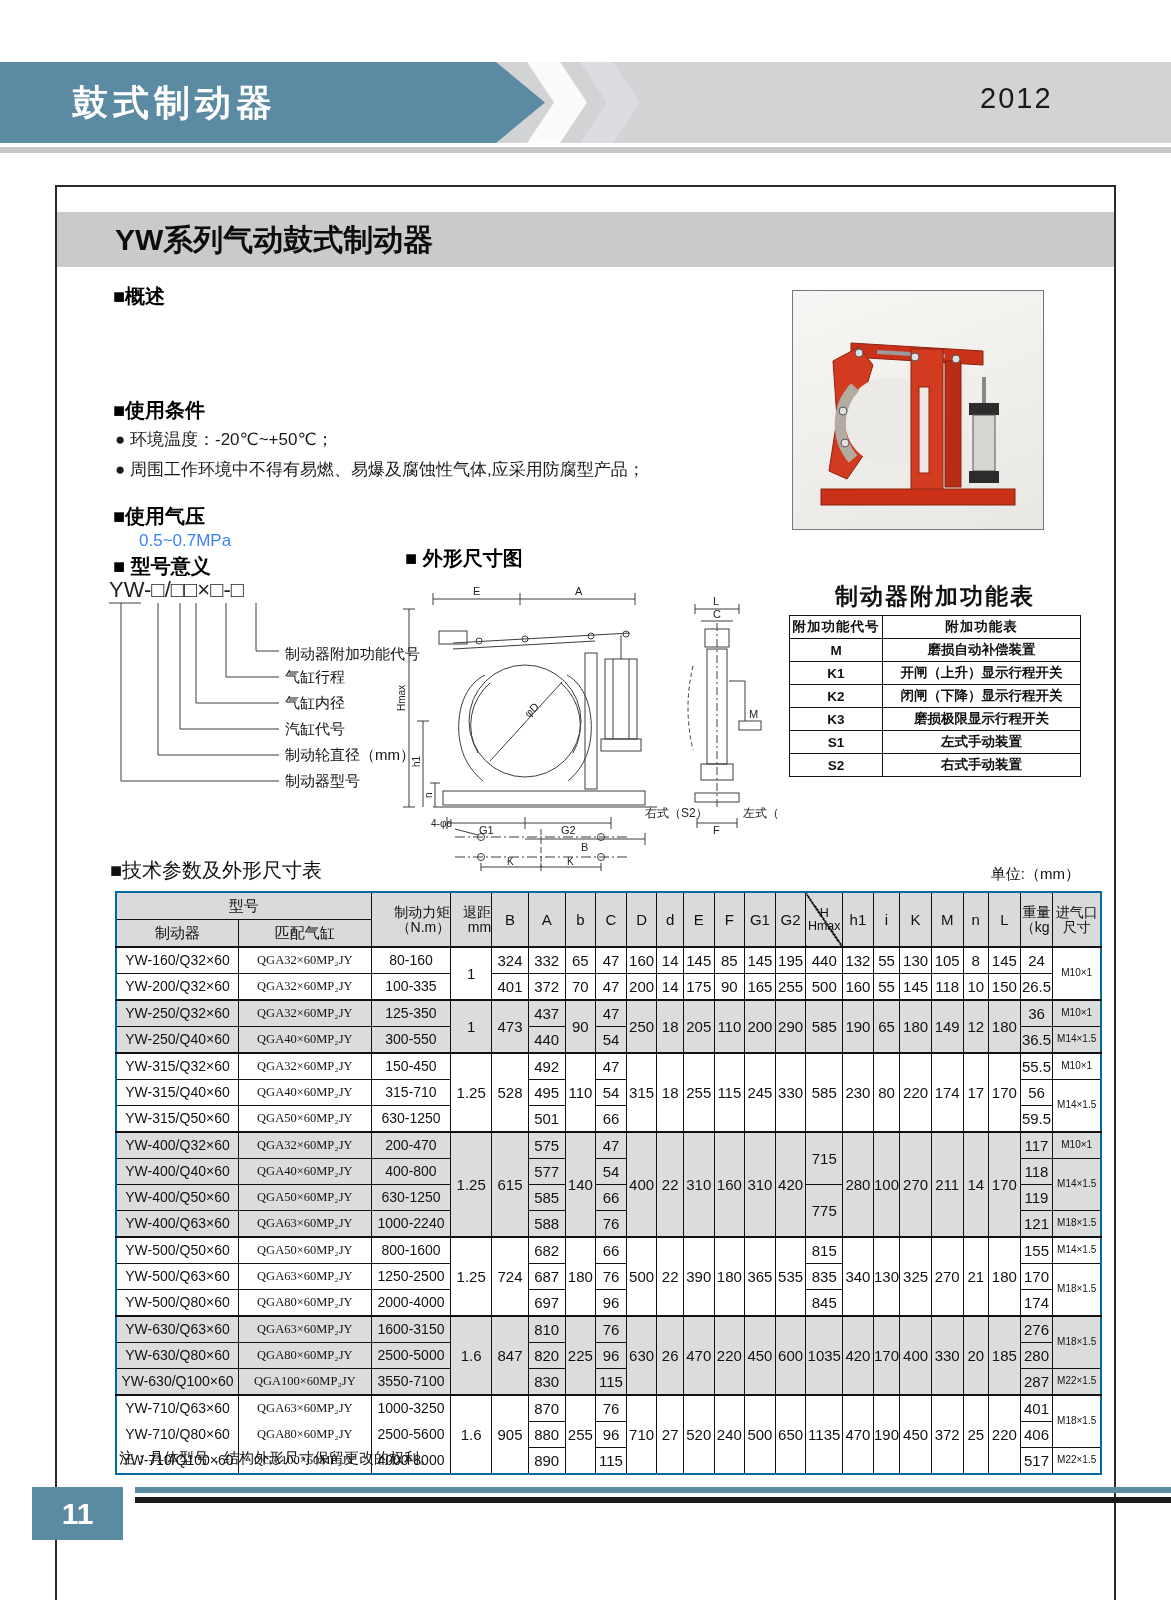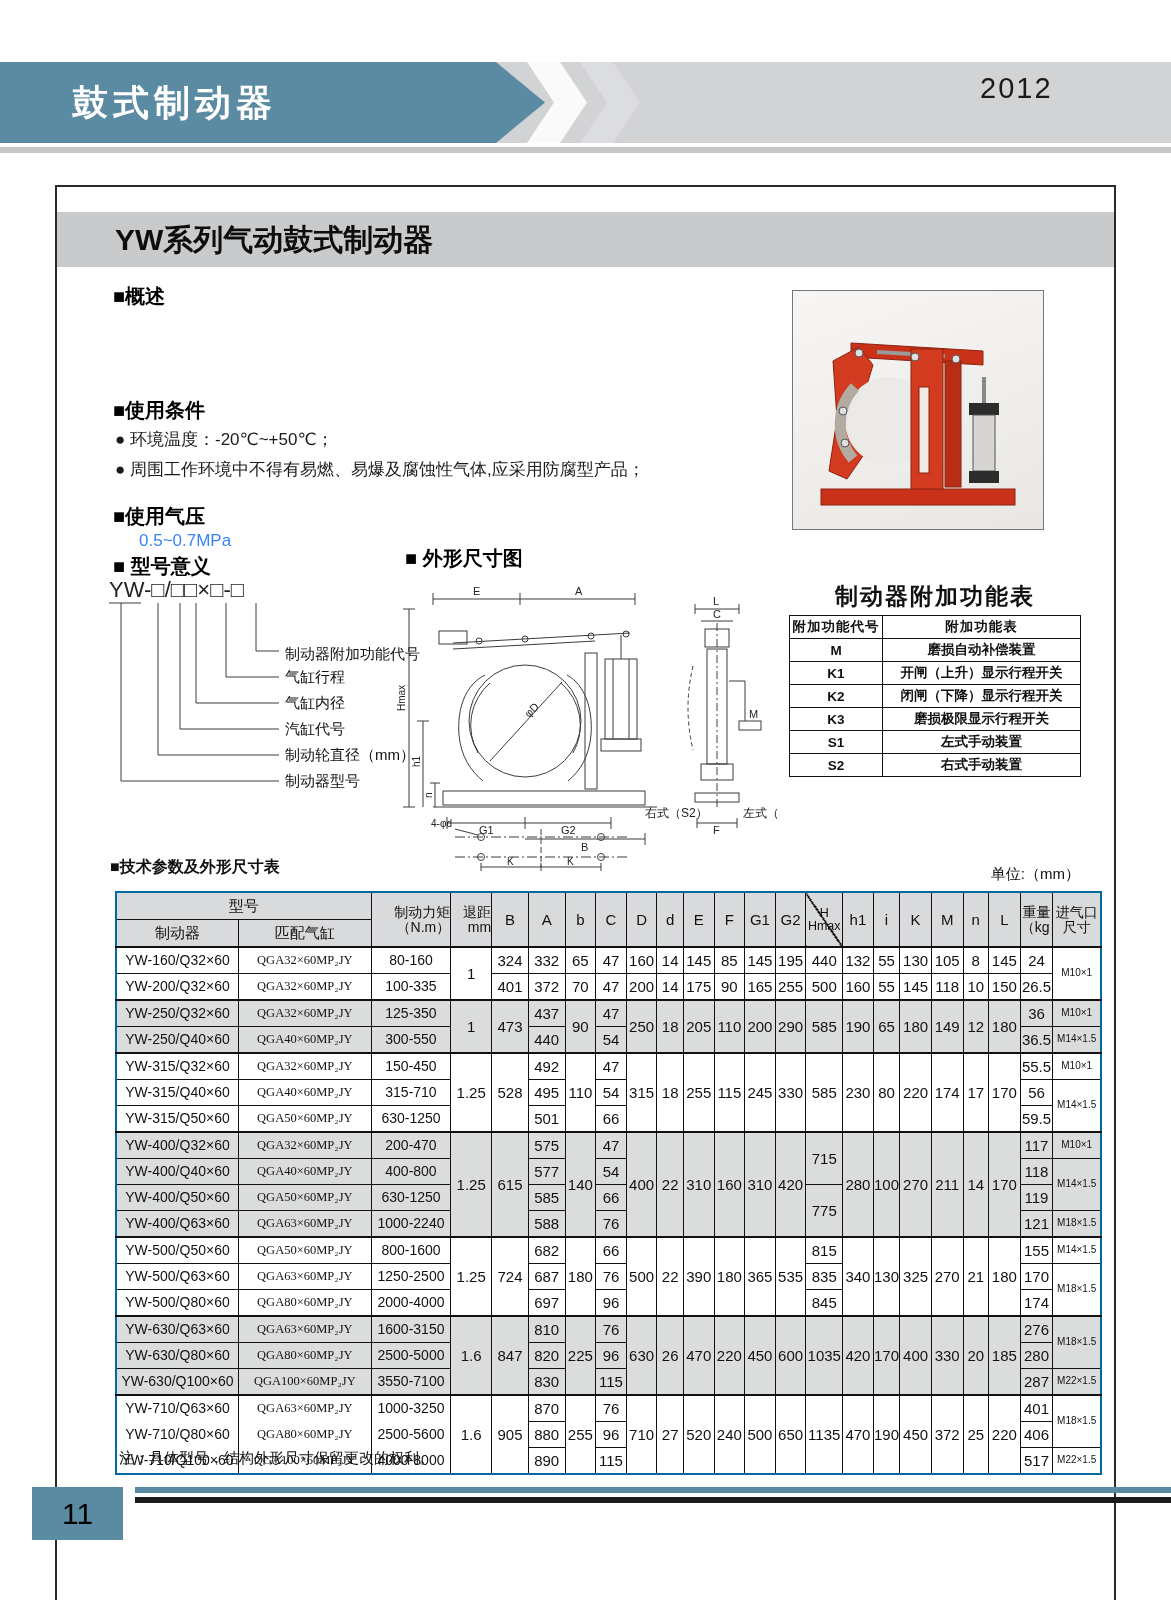--- a/index.html
+++ b/index.html
@@ -8,21 +8,21 @@
   
   .band{position:absolute;left:0;top:62px;width:1171px;height:81px;background:#d2d3d5;}
   .banner{position:absolute;left:0;top:62px;width:545px;height:81px;background:#5a8ba3;
           clip-path:polygon(0 0,91% 0,100% 50%,91% 100%,0 100%);}
   .banner span{display:block;margin-left:72px;line-height:81px;font-size:36px;font-weight:bold;
           color:#fff;letter-spacing:5px;}
   .chev{position:absolute;top:62px;width:60px;height:81px;
         clip-path:polygon(0 0,55% 0,100% 50%,55% 100%,0 100%,45% 50%);}
   .chev1{left:527px;background:#fafafa;}
   .chev2{left:580px;background:#dcdde0;}
-  .year{position:absolute;left:980px;top:72px;font-size:29px;color:#1a1a1a;letter-spacing:2px;}
+  .year{position:absolute;left:980px;top:82px;font-size:29px;color:#1a1a1a;letter-spacing:2px;}
   .rule{position:absolute;left:0;top:147px;width:1171px;height:6px;background:#c7c8ca;}
   
   .box{position:absolute;left:55px;top:185px;width:1061px;height:1489px;background:#fff;
        border:2px solid #2a2a2a;box-sizing:border-box;}
   .title-band{position:absolute;left:0;top:25px;width:100%;height:55px;background:#c9cacc;}
   .title-band h1{margin:0;padding:0 0 0 58px;line-height:55px;font-size:30px;color:#0d0d0d;}
   .h2{position:absolute;font-size:20px;font-weight:bold;color:#000;}
   .body-text{position:absolute;left:58px;top:124px;width:668px;font-size:17px;line-height:28px;
              color:#1a1a1a;text-indent:2em;text-align:justify;}
   .cond{position:absolute;left:58px;top:238px;font-size:17px;line-height:30px;color:#1a1a1a;}
@@ -33,21 +33,21 @@
   
   .func-title{position:absolute;left:732px;top:394px;width:292px;text-align:center;
               font-size:23px;font-weight:bold;color:#111;letter-spacing:2px;}
   #func-table{position:absolute;left:732px;top:428px;width:292px;border-collapse:collapse;
               border:1.5px solid #111;}
   #func-table th,#func-table td{border:1px solid #111;height:22px;font-size:13.5px;
               font-weight:bold;text-align:center;color:#111;padding:0;}
   #func-table th{letter-spacing:1px;}
   #func-table td:first-child,#func-table th:first-child{width:92px;}
   
-  .spec-h{position:absolute;left:53px;top:670px;font-size:16px;font-weight:bold;}
+  .spec-h{position:absolute;left:53px;top:670px;font-size:20px;font-weight:normal;}
   .unit{position:absolute;right:34px;top:678px;font-size:15px;color:#111;}
   #spec-table{position:absolute;left:58px;top:704px;width:987px;border-collapse:collapse;
               table-layout:fixed;border:2px solid #0369a1;}
   #spec-table th,#spec-table td{border:1px solid #111;text-align:center;vertical-align:middle;
        font-size:15px;padding:0;height:25px;line-height:1.05;overflow:hidden;white-space:nowrap;color:#111;}
   #spec-table th{background:#d9dadb;font-weight:normal;white-space:pre-line;height:26px;font-size:15px;}
   #spec-table th.two{font-size:14px;text-align:right;}
   #spec-table th.sm{font-size:14px;}
   #spec-table td:nth-child(1){font-size:14px;}
   #spec-table td:nth-child(2){font-size:12.5px;font-family:Liberation Serif, serif;}
@@ -58,21 +58,21 @@
   #spec-table td.nt{border-top-style:hidden;}
   #spec-table th.diag{font-size:12.5px;line-height:1.0;
      background-image:linear-gradient(to top right,transparent 47.5%,#111 47.5%,#111 50.5%,transparent 50.5%),
                       linear-gradient(#d9dadb,#d9dadb);}
   .note{position:absolute;left:62px;top:1262px;font-size:15px;color:#111;}
   
   svg text{font-family:"Liberation Sans","DejaVu Sans",sans-serif;}
   .lineart{stroke:#3c3c3c;stroke-width:1;fill:none;}
   
   .pg{position:absolute;left:32px;top:1487px;width:91px;height:53px;background:#5a8ba3;}
-  .pg span{display:block;text-align:center;line-height:53px;font-size:30px;font-weight:normal;color:#000000;}
+  .pg span{display:block;text-align:center;line-height:53px;font-size:30px;font-weight:bold;color:#ffffff;}
   .fline1{position:absolute;left:135px;top:1487px;width:1036px;height:6px;background:#5a8ba3;}
   .fline2{position:absolute;left:135px;top:1497px;width:1036px;height:6px;background:#1b1b1b;}
 </style>
 </head>
 <body>
 
 <div class="band"></div>
 <div class="banner">
   <span>鼓式制动器</span>
 </div>

